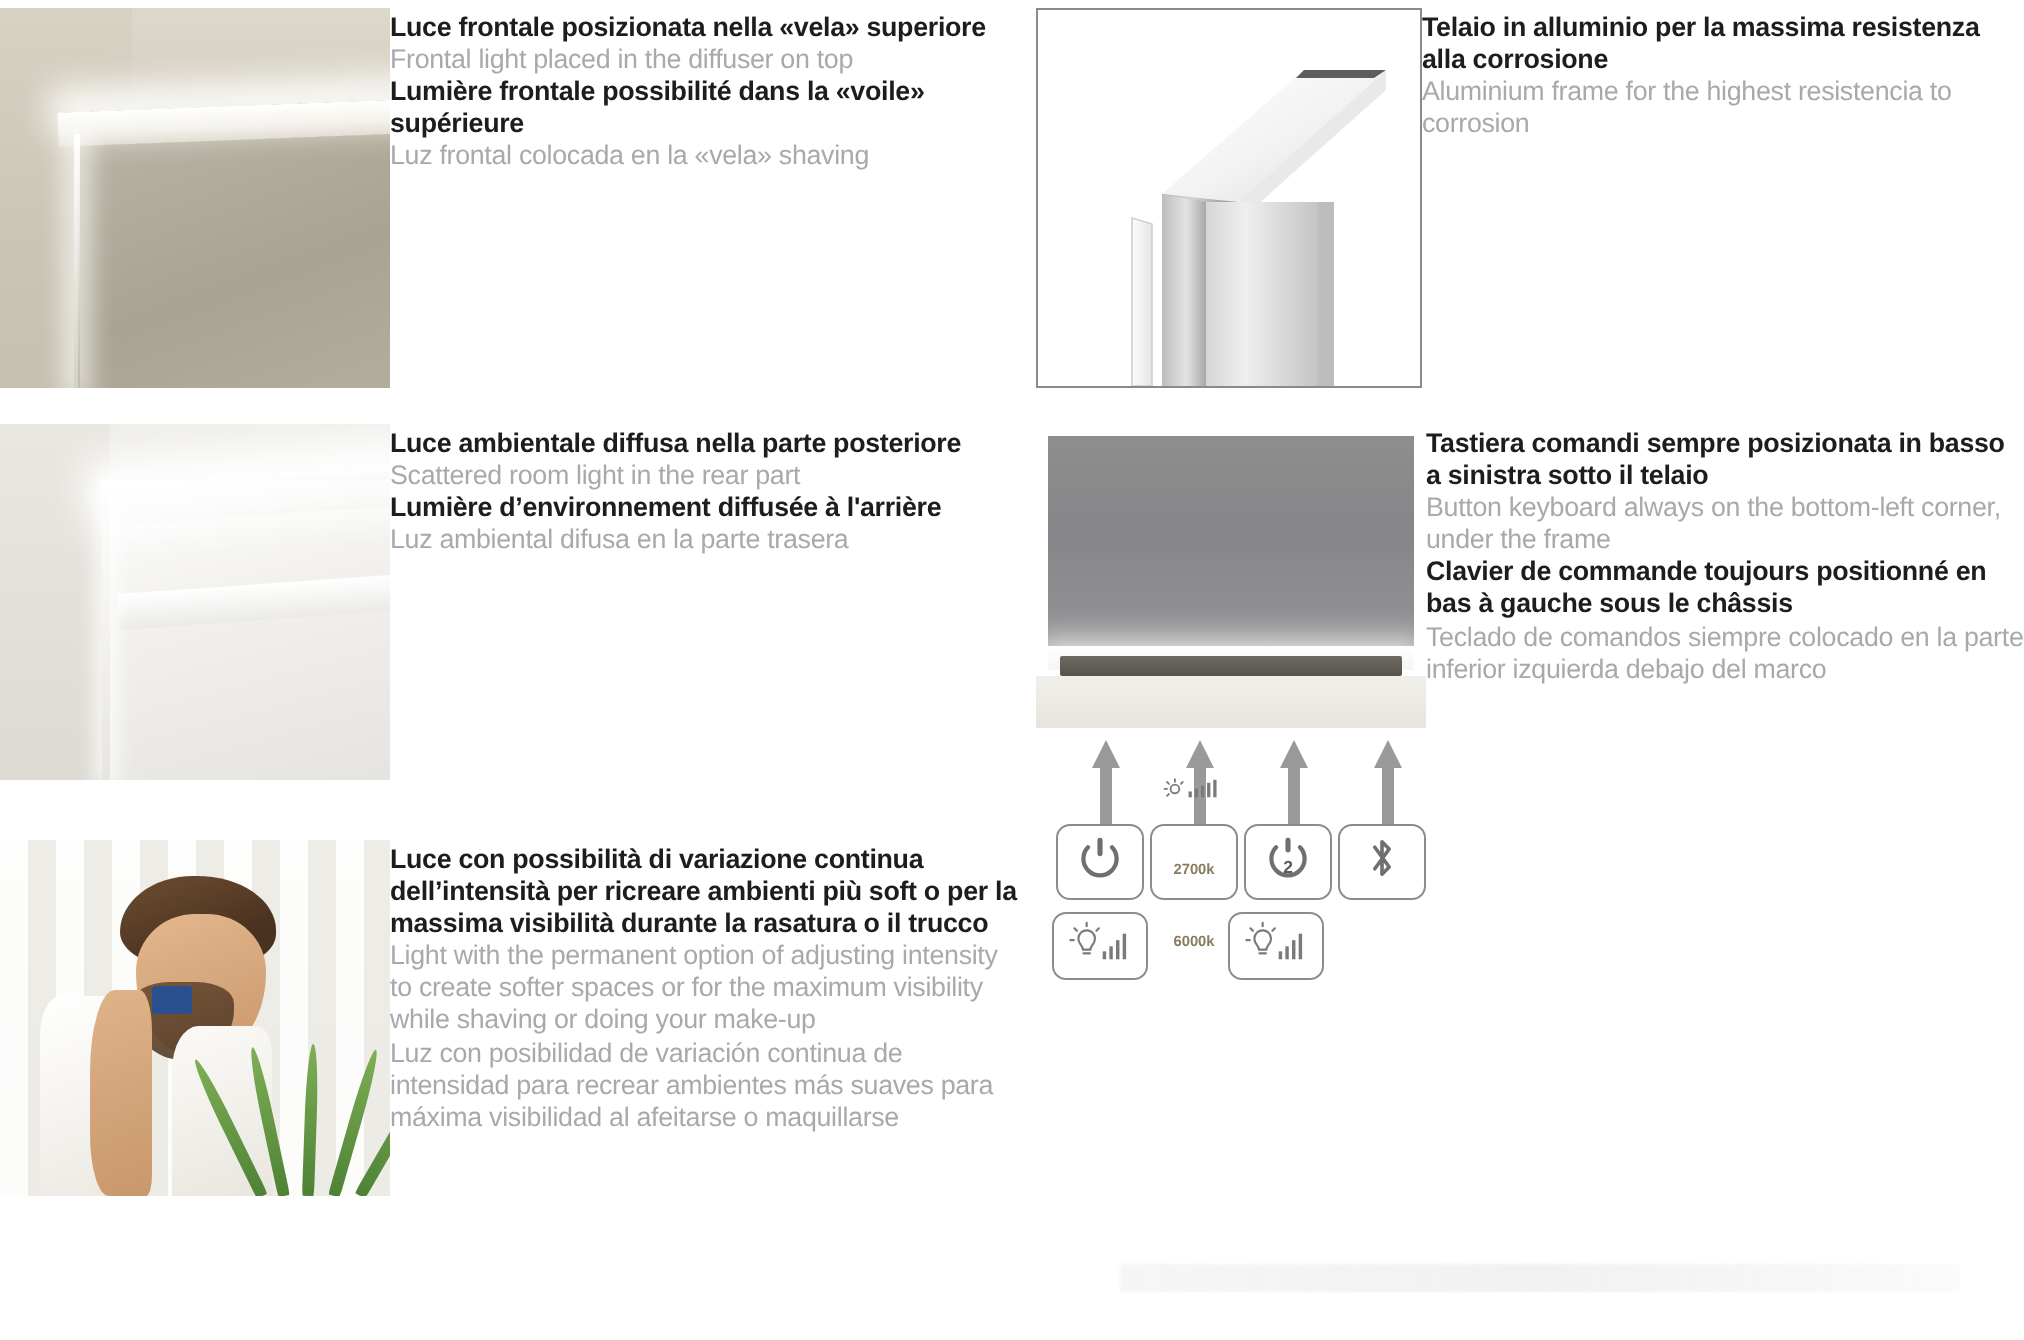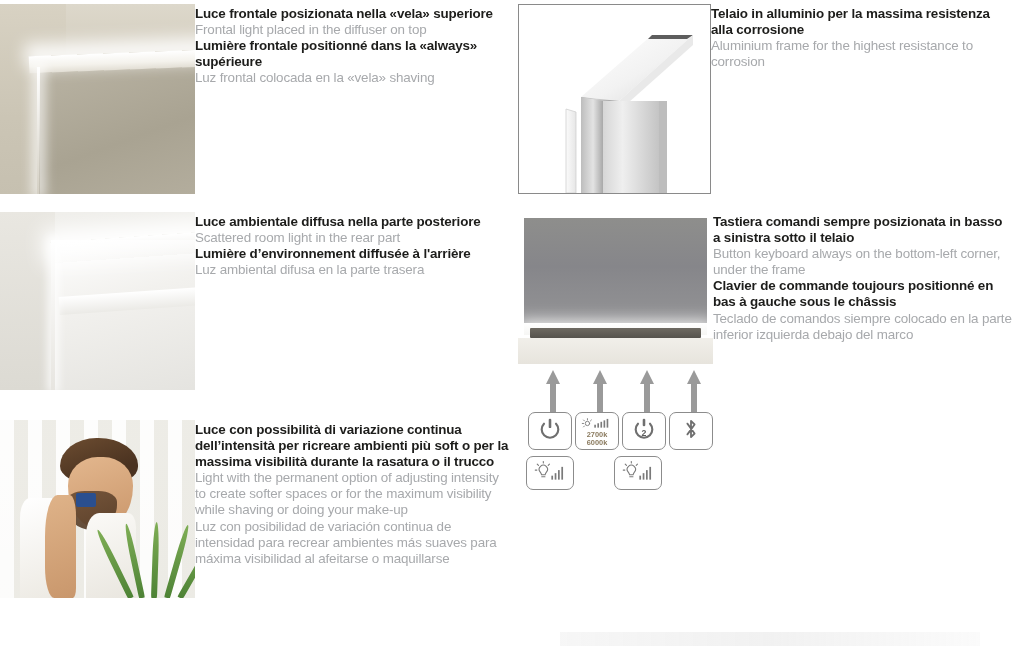--- a/index.html
+++ b/index.html
@@ -274,21 +274,21 @@
     <div class="media photo photo-mirror-top">
       <div class="ceiling"></div>
       <div class="wall-left"></div>
       <div class="glass"></div>
       <div class="diffuser"></div>
       <div class="edge-glow"></div>
     </div>
     <div class="copy">
       <div class="line primary">Luce frontale posizionata nella «vela» superiore</div>
       <div class="line secondary">Frontal light placed in the diffuser on top</div>
-      <div class="line primary">Lumière frontale positionné dans la «always» supérieure</div>
+      <div class="line primary">Lumière frontale possibilité dans la «voile» supérieure</div>
       <div class="line secondary">Luz frontal colocada en la «vela» shaving</div>
     </div>
   </div>
 
   <div class="feature" style="left:518px; top:4px; width:494px;">
     <div class="media drawing-frame">
       <svg viewBox="0 0 191 188" width="191" height="188">
         <defs>
           <linearGradient id="gTopFace" x1="0" y1="0" x2="1" y2="1">
             <stop offset="0%" stop-color="#ffffff"></stop>
@@ -327,21 +327,21 @@
 
         <polygon points="62,92 84,96 84,188 62,188" fill="url(#gSide)"></polygon>
 
         <polygon points="140,96 148,96 148,188 140,188" fill="#bdbdbd"></polygon>
 
         <polygon points="47,104 57,107 57,188 47,188" fill="url(#gGlass)" stroke="#cfcfcf" stroke-width="0.8"></polygon>
       </svg>
     </div>
     <div class="copy">
       <div class="line primary">Telaio in alluminio per la massima resistenza alla corrosione</div>
-      <div class="line secondary">Aluminium frame for the highest resistance to corrosion</div>
+      <div class="line secondary">Aluminium frame for the highest resistencia to corrosion</div>
     </div>
   </div>
 
   <div class="feature" style="left:0px; top:212px; width:512px;">
     <div class="media photo photo-mirror-back">
       <div class="wallp"></div>
       <div class="panel"></div>
       <div class="shelf"></div>
       <div class="topglow"></div>
       <div class="edge"></div>
@@ -422,21 +422,21 @@
     <div class="key key-r1" style="left:10px;">
       <span>
         <svg viewBox="0 0 26 26" width="24" height="24">
           <path d="M6.5 7.2 A9 9 0 1 0 19.5 7.2" fill="none" stroke="#6f6f6f" stroke-width="2.3" stroke-linecap="round"></path>
           <rect x="11.6" y="2" width="2.8" height="10" rx="1.3" fill="#6f6f6f"></rect>
         </svg>
       </span>
     </div>
 
     <div class="key key-r1" style="left:57px;">
-      <div style="display:flex;flex-direction:column;align-items:center;justify-content:center;line-height:1;">
+      <div style="display:flex;flex-direction:column;align-items:center;justify-content:center;line-height:1;gap:28px;">
         <span style="display:block;margin-bottom:0.5px;">
           <svg viewBox="0 0 34 11" width="32" height="10">
             <g stroke="#7a7a7a" stroke-width="1" stroke-linecap="round">
               <circle cx="6.5" cy="6" r="2.4" fill="none"></circle>
               <line x1="6.5" y1="0.7" x2="6.5" y2="2.1"></line>
               <line x1="2.2" y1="2.2" x2="3.2" y2="3.2"></line>
               <line x1="0.8" y1="6" x2="2.2" y2="6"></line>
               <line x1="2.2" y1="9.8" x2="3.2" y2="8.8"></line>
               <line x1="10.8" y1="2.2" x2="9.8" y2="3.2"></line>
             </g>

